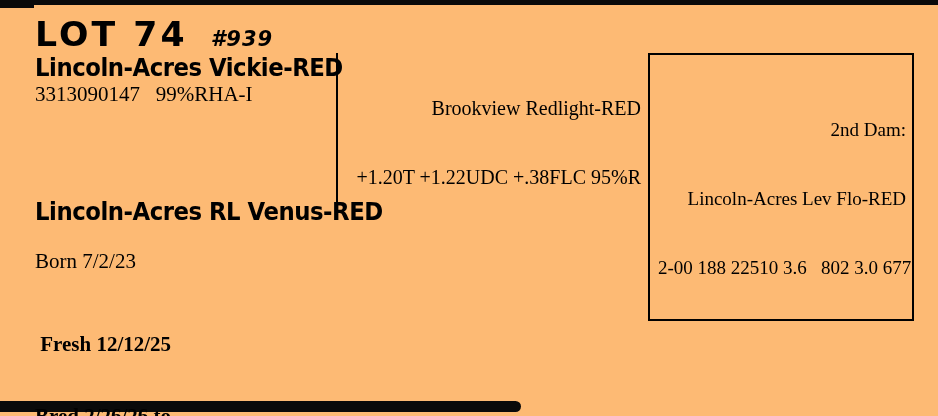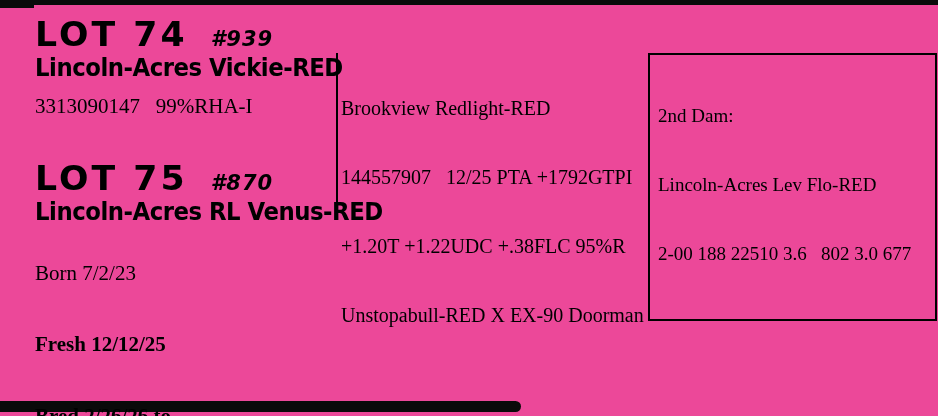--- a/index.html
+++ b/index.html
@@ -1,24 +1,25 @@
 <!DOCTYPE html>
 <html><head>
 <meta charset="utf-8">
 <style>
   * { margin: 0; padding: 0; box-sizing: border-box; }
   html, body { background: #ffffff; }
   .page {
     position: relative;
     width: 938px;
     height: 416px;
-    background: #ec4899;
+    background: #fdba74;
     overflow: hidden;
     font-family: "Liberation Serif", serif;
     color: #000000;
+    text-align: right;
   }
   
   .top-bar {
     position: absolute; left: 0; top: 0;
     width: 938px; height: 5px; background: #0a0a0a;
   }
   .top-bar-left {
     position: absolute; left: 0; top: 0;
     width: 34px; height: 8px; background: #0a0a0a;
   }
@@ -40,76 +41,73 @@
     letter-spacing: 1px; margin-left: 26px;
   }
   .animal-name {
     position: absolute; left: 35px;
     font-family: "DejaVu Sans", sans-serif;
     font-weight: bold; font-size: 24px; letter-spacing: -0.5px;
     white-space: pre; transform: scaleX(0.95); transform-origin: left top;
   }
   .serif-line {
     position: absolute; left: 35px;
-    font-size: 21px; white-space: pre; margin-top: 12px;
+    font-size: 21px; white-space: pre;
   }
   .breeding {
     position: absolute; left: 35px; top: 284px;
     font-size: 21px; font-weight: bold; line-height: 24px; white-space: pre;
   }
   
   .mid-col {
     position: absolute; left: 341px; top: 51px;
     font-size: 20px; line-height: 23px; white-space: pre; width: 300px;
   }
   .pedigree-rule {
     position: absolute; left: 336px; top: 53px;
     width: 2px; height: 152px; background: #000000;
   }
   .bold { font-weight: normal; }
   .mid-gap { height: 24px; }
   
   .dam-box {
     position: absolute; left: 648px; top: 53px;
-    width: 289px; height: 268px;
+    width: 266px; height: 268px;
     border: 2px solid #000000;
-    padding: 3px 6px 0 8px;
+    padding: 17px 6px 0 8px;
     font-size: 19px; line-height: 23px; white-space: pre;
   }
 </style>
 </head>
 <body>
 
 <div class="page">
 
   <div class="top-bar"></div>
   <div class="top-bar-left"></div>
   <div class="bottom-bar"></div>
 
   <div class="lot-head" style="top:14px;"><span class="lot-label">LOT 74</span><span class="lot-tag">#939</span></div>
   <div class="animal-name" style="top:54px;">Lincoln-Acres Vickie-RED</div>
   <div class="serif-line" style="top:82px;">3313090147   99%RHA-I</div>
 
-  <div class="lot-head" style="top:158px;"><span class="lot-label">LOT 75</span><span class="lot-tag">#870</span></div>
   <div class="animal-name" style="top:198px;">Lincoln-Acres RL Venus-RED</div>
   <div class="serif-line" style="top:249px;">Born 7/2/23</div>
 
   <div class="breeding">
     <div>Fresh 12/12/25</div>
     <div>Bred 2/26/26 to</div>
     
   </div>
 
   <div class="pedigree-rule"></div>
 
   <div class="mid-col">
     <div class="bold">Brookview Redlight-RED</div>
-    <div>144557907   12/25 PTA +1792GTPI</div>
     <div>+1.20T +1.22UDC +.38FLC 95%R</div>
-    <div>Unstopabull-RED X EX-90 Doorman</div>
     <div class="mid-gap"></div>
     
     
     
     
     
     
     
   </div>
 

